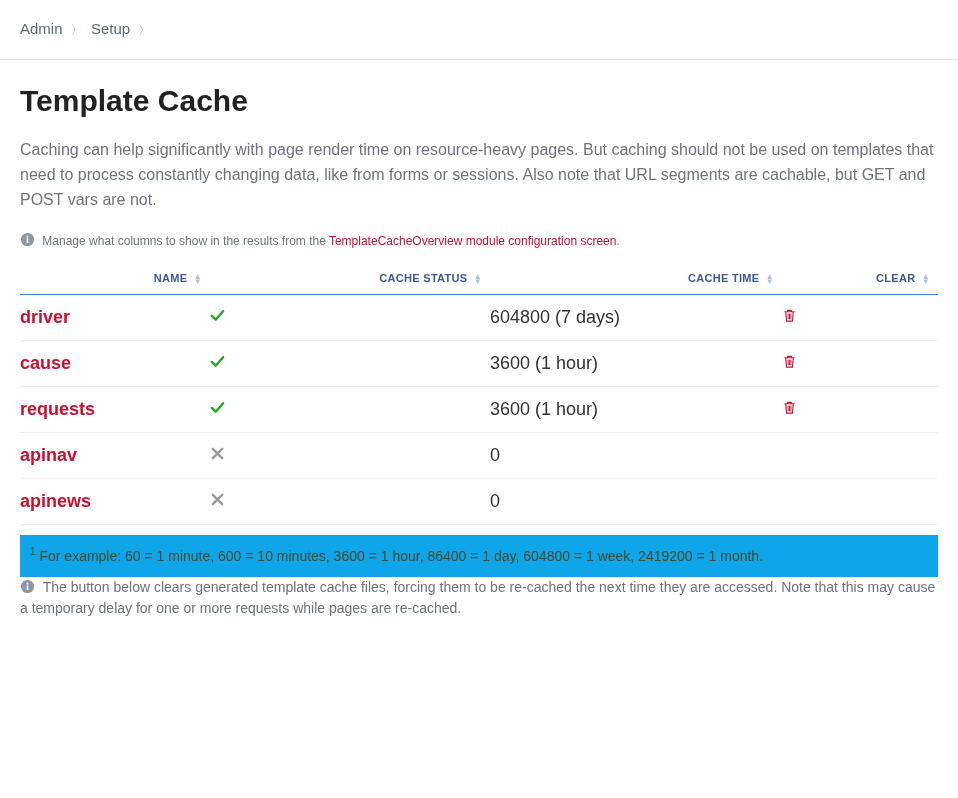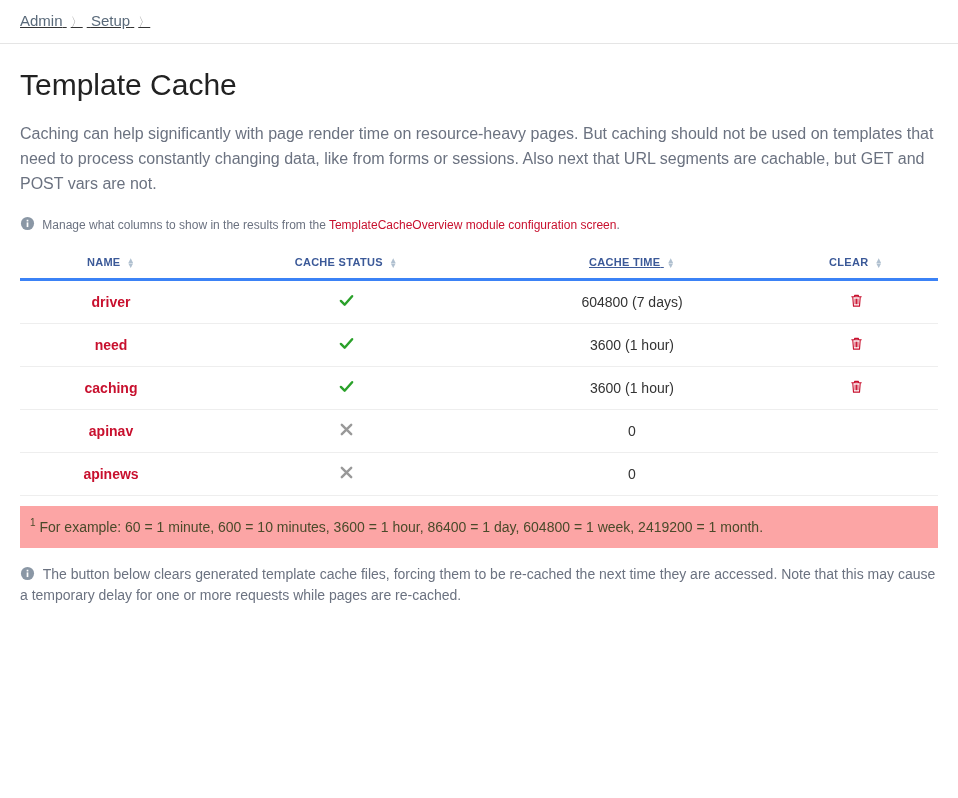--- a/index.html
+++ b/index.html
@@ -4,40 +4,39 @@
 <style>
   * { box-sizing: border-box; margin: 0; padding: 0; }
   body {
     font-family: -apple-system, BlinkMacSystemFont, "Segoe UI", Helvetica, Arial, sans-serif;
     font-size: 15px;
     color: #333;
     background: #fff;
     width: 958px;
   }
   .breadcrumb {
-    padding: 12px 20px;
+    padding: 20px 20px;
     border-bottom: 1px solid #e5e5e5;
     font-size: 15px;
-    text-decoration: underline;
   }
   .breadcrumb a {
     color: #5a6a7a;
     text-decoration: none;
   }
   .breadcrumb .sep {
     color: #999;
     margin: 0 4px;
     font-size: 12px;
   }
   .content {
     padding: 24px 20px 20px 20px;
   }
   h1 {
     font-size: 30px;
-    font-weight: 400;
+    font-weight: 700;
     color: #222;
     margin-bottom: 20px;
   }
   .intro {
     color: #6b7280;
     font-size: 16px;
     line-height: 1.55;
     margin-bottom: 20px;
   }
   .info-line {
@@ -55,65 +54,63 @@
     height: 15px;
     vertical-align: -2px;
     margin-right: 4px;
   }
   table {
     width: 100%;
     border-collapse: collapse;
     margin-bottom: 0;
   }
   th {
-    text-align: center;
+    text-align: right;
     font-size: 11px;
     font-weight: 700;
     letter-spacing: 0.3px;
     color: #3b5998;
     padding: 10px 8px 10px 0;
-    border-bottom: 3px solid #3b82f6;
+    border-bottom: 1px solid #3b82f6;
   }
   .sort-icons {
     display: inline-flex;
     flex-direction: column;
     vertical-align: middle;
     margin-left: 3px;
     line-height: 5px;
     color: #b0c0d0;
     font-size: 8px;
   }
   td {
     padding: 12px 8px 12px 0;
     border-bottom: 1px solid #eee;
-    font-size: 14px;
+    font-size: 18px;
     color: #333;
     vertical-align: middle;
-    text-align: center;
   }
   td.name-cell a {
     color: #c8102e;
     font-weight: 700;
     text-decoration: none;
   }
   .col-name   { width: 190px; }
   .col-status { width: 280px; }
-  .col-time   { width: 292px; text-decoration: underline; }
+  .col-time   { width: 292px; }
   .col-clear  { width: auto; }
   .check-icon { color: #2aa12a; }
   .x-icon     { color: #999; }
   .trash-icon { color: #c8102e; cursor: pointer; }
   .icon-svg { width: 15px; height: 15px; display: inline-block; }
   .footnotes {
-    background: #fca5a5;
+    background: #0ea5e9;
     padding: 10px 10px;
     font-size: 14px;
     color: #4a4a2a;
     margin-top: 10px;
-    margin-bottom: 16px;
     line-height: 1.4;
   }
   .footnotes sup { font-size: 10px; }
   .clear-note {
     color: #6b7280;
     font-size: 14px;
     line-height: 1.5;
     margin-bottom: 16px;
   }
   tbody#table-body tr:last-child td { border-bottom: 1px solid #eee; }
@@ -144,21 +141,21 @@
 <div class="breadcrumb">
   <a href="#">Admin</a>
   <span class="sep">〉</span>
   <a href="#">Setup</a>
   <span class="sep">〉</span>
 </div>
 
 <div class="content">
   <h1>Template Cache</h1>
 
-  <p class="intro">Caching can help significantly with page render time on resource-heavy pages. But caching should not be used on templates that need to process constantly changing data, like from forms or sessions. Also next that URL segments are cachable, but GET and POST vars are not.</p>
+  <p class="intro">Caching can help significantly with page render time on resource-heavy pages. But caching should not be used on templates that need to process constantly changing data, like from forms or sessions. Also note that URL segments are cachable, but GET and POST vars are not.</p>
 
   <p class="info-line">
     <svg class="info-icon" style="color:#8a97a5">
         <use href="#ico-info"></use>
       </svg>
     <span>Manage what columns to show in the results from the </span><a href="#">TemplateCacheOverview module configuration screen</a><span>.</span>
   </p>
 
   <table>
     <thead>
@@ -198,31 +195,31 @@
           <td class="name-cell"><a href="#">driver</a></td>
           <td><svg class="icon-svg check-icon">
               <use href="#ico-check"></use>
             </svg></td>
           <td>604800 (7 days)</td>
           <td><svg class="icon-svg trash-icon">
               <use href="#ico-trash"></use>
             </svg></td>
         </tr>
         <tr>
-          <td class="name-cell"><a href="#">need</a></td>
+          <td class="name-cell"><a href="#">cause</a></td>
           <td><svg class="icon-svg check-icon">
               <use href="#ico-check"></use>
             </svg></td>
           <td>3600 (1 hour)</td>
           <td><svg class="icon-svg trash-icon">
               <use href="#ico-trash"></use>
             </svg></td>
         </tr>
         <tr>
-          <td class="name-cell"><a href="#">caching</a></td>
+          <td class="name-cell"><a href="#">requests</a></td>
           <td><svg class="icon-svg check-icon">
               <use href="#ico-check"></use>
             </svg></td>
           <td>3600 (1 hour)</td>
           <td><svg class="icon-svg trash-icon">
               <use href="#ico-trash"></use>
             </svg></td>
         </tr>
         <tr>
           <td class="name-cell"><a href="#">apinav</a></td>

